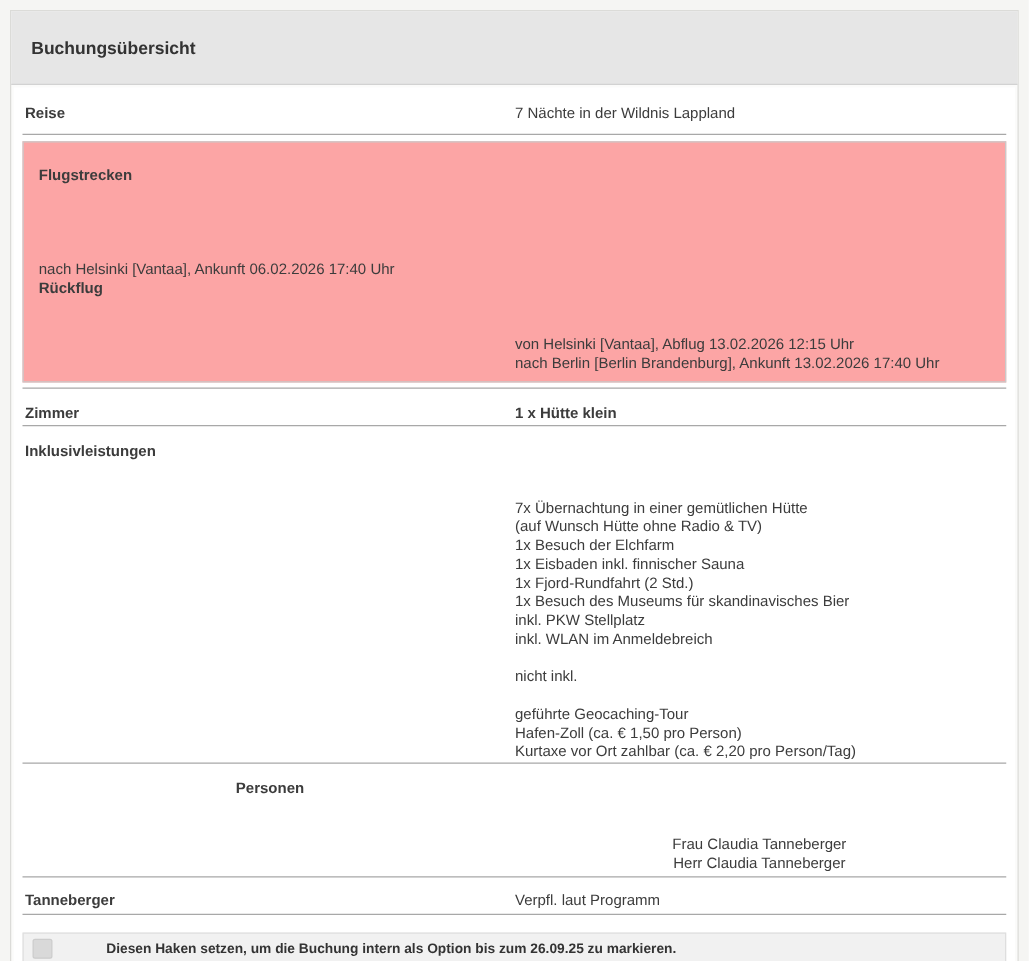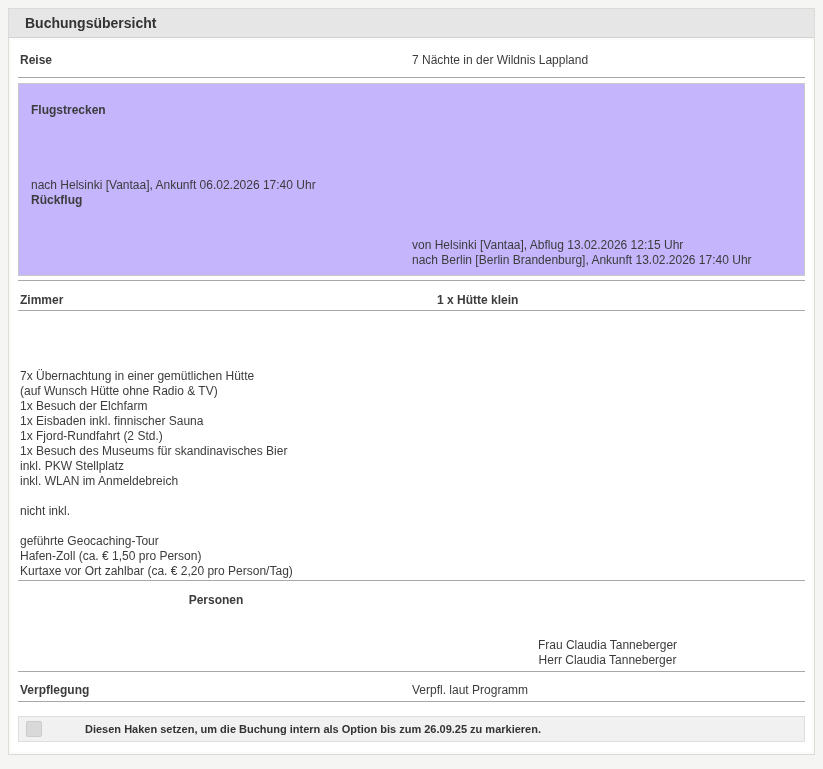--- a/index.html
+++ b/index.html
@@ -6,34 +6,34 @@
   html, body { margin: 0; padding: 0; }
   body {
     width: 823px; height: 769px; overflow: hidden;
     background: #f5f5f3;
     font-family: "Liberation Sans", sans-serif;
     font-size: 12px; color: #3c3c3c;
   }
   .panel { margin: 8px 8px 0; border: 1px solid #dbdbd8; background: #fbfbfa; }
   .panel-header {
     background: #e6e6e6; border-bottom: 1px solid #d2d2d2;
-    padding: 6px 16px; font-weight: bold; font-size: 14px; color: #333;
+    padding: 21px 16px; font-weight: bold; font-size: 14px; color: #333;
     min-height: 26px;
   }
   .panel-body { margin: 2px; background: #fff; padding: 13px 9px 10px; }
   .row { display: grid; grid-template-columns: 392px 1fr; line-height: 15px; min-height: 15px; }
   .lbl { font-weight: bold; }
   .val { white-space: pre-wrap; }
   .bold { font-weight: bold; }
   .divider { height: 1px; background: #a8a8a8; margin: 0 -2px; }
   .mt1 { margin-top: 1px; } .mt4 { margin-top: 4px; } .mt9 { margin-top: 9px; }
-  .flight-box { margin: 5px -2px 0; border: 1px solid #c9c9c9; padding: 19px 12px 7px; background: #c4b5fd; }
+  .flight-box { margin: 5px -2px 0; border: 1px solid #c9c9c9; padding: 19px 12px 7px; background: #fca5a5; }
   .flight-box .row { grid-template-columns: 381px 1fr; }
   .flight-box .hdr-row { margin-bottom: 15px; }
-  .r-zimmer { padding: 12px 0 2px; gap: 25px; }
+  .r-zimmer { padding: 12px 0 2px; }
   .r-inkl { padding: 13px 0 0; }
   .r-personen { padding: 12px 0 3px; text-align: center; }
   .r-verpf { padding: 11px 0 3px; }
   .option-strip {
     margin: 14px -2px 0; height: 26px; background: #f1f1f1; border: 1px solid #dedede;
     display: flex; align-items: center; gap: 7px; padding: 0 8px 0 7px;
   }
   .option-strip input[type="checkbox"] {
     appearance: none; -webkit-appearance: none; margin: 0;
     width: 16px; height: 16px; background: #d9d9d9; border: 1px solid #cccccc; border-radius: 2px;
@@ -77,38 +77,39 @@
     <div class="divider mt4"></div>
 
     <div class="row r-zimmer">
       <div class="lbl">Zimmer</div>
       <div class="val bold">1 x Hütte klein</div>
     </div>
 
     <div class="divider"></div>
 
     <div class="row r-inkl">
+      <div class="lbl">Inklusivleistungen</div>
       <div class="val">
         
       <div>7x Übernachtung in einer gemütlichen Hütte</div><div>(auf Wunsch Hütte ohne Radio &amp; TV)</div><div>1x Besuch der Elchfarm</div><div>1x Eisbaden inkl. finnischer Sauna</div><div>1x Fjord-Rundfahrt (2 Std.)</div><div>1x Besuch des Museums für skandinavisches Bier</div><div>inkl. PKW Stellplatz</div><div>inkl. WLAN im Anmeldebreich</div><div>&nbsp;</div><div>nicht inkl.</div><div>&nbsp;</div><div>geführte Geocaching-Tour</div><div>Hafen-Zoll (ca. € 1,50 pro Person)</div><div>Kurtaxe vor Ort zahlbar (ca. € 2,20 pro Person/Tag)</div></div>
     </div>
 
     <div class="divider mt1"></div>
 
     <div class="row r-personen">
       <div class="lbl">Personen</div>
       <div class="val">
         
       <div>Frau Claudia Tanneberger</div><div>Herr Claudia Tanneberger</div></div>
     </div>
 
     <div class="divider"></div>
 
     <div class="row r-verpf">
-      <div class="lbl">Verpflegung</div>
+      <div class="lbl">Tanneberger</div>
       <div class="val">Verpfl. laut Programm</div>
     </div>
 
     <div class="divider"></div>
 
     <div class="option-strip">
       <input type="checkbox" style="">
       <span class="option-text">Diesen Haken setzen, um die Buchung intern als Option bis zum 26.09.25 zu markieren.</span>
     </div>
 

